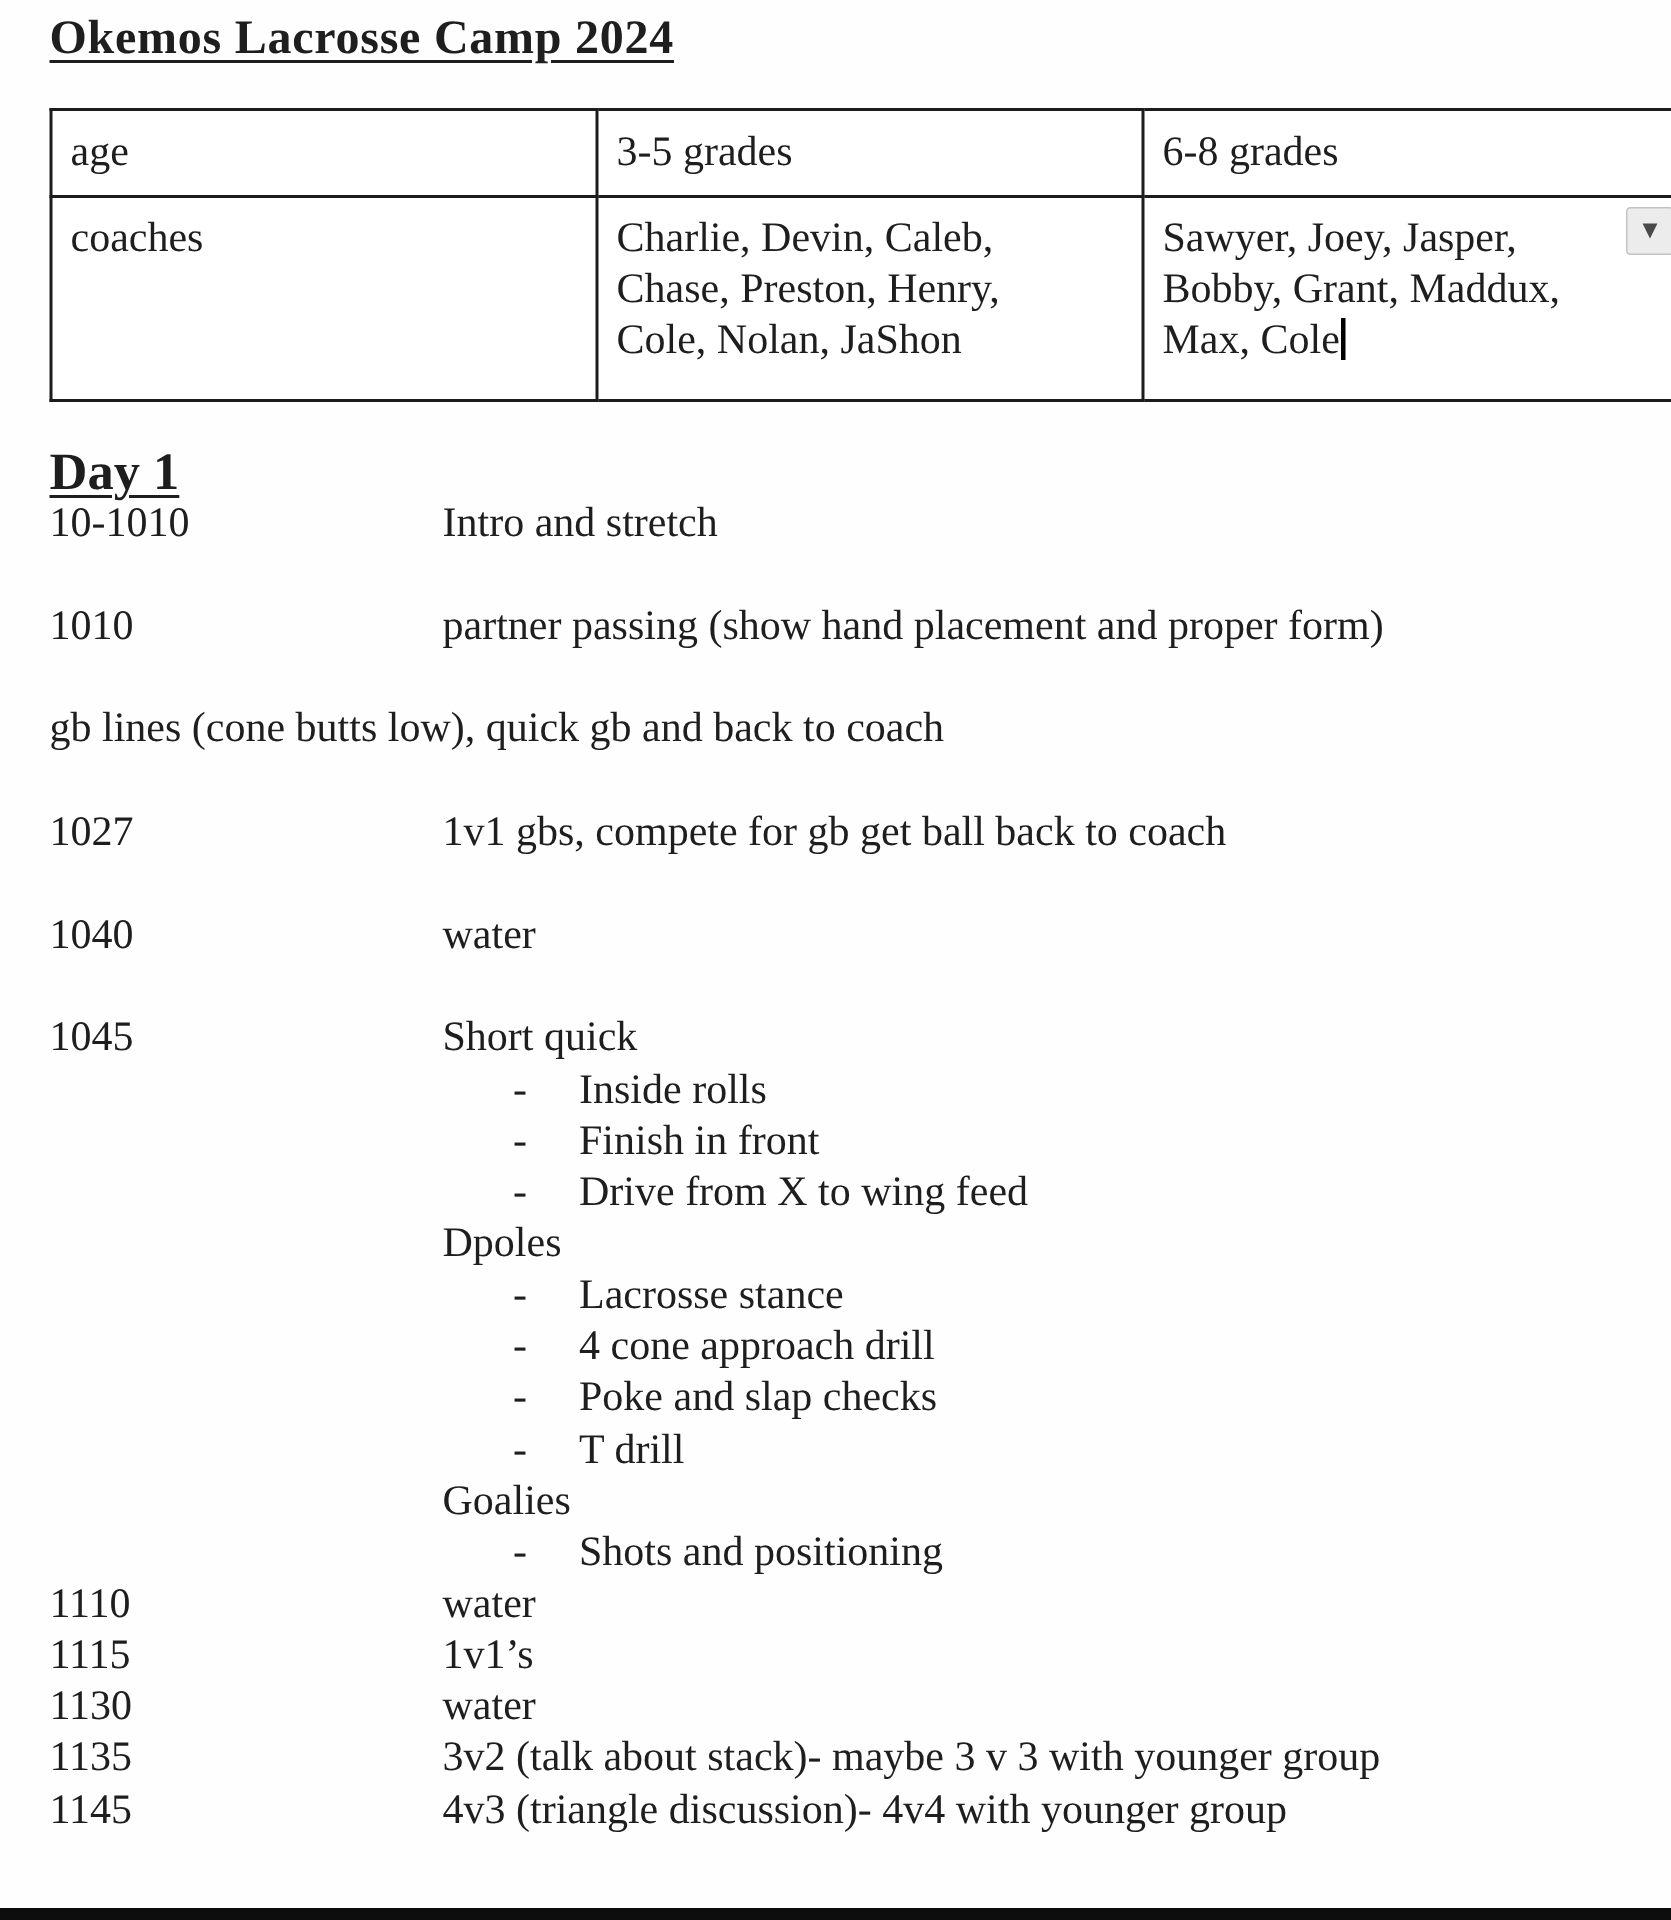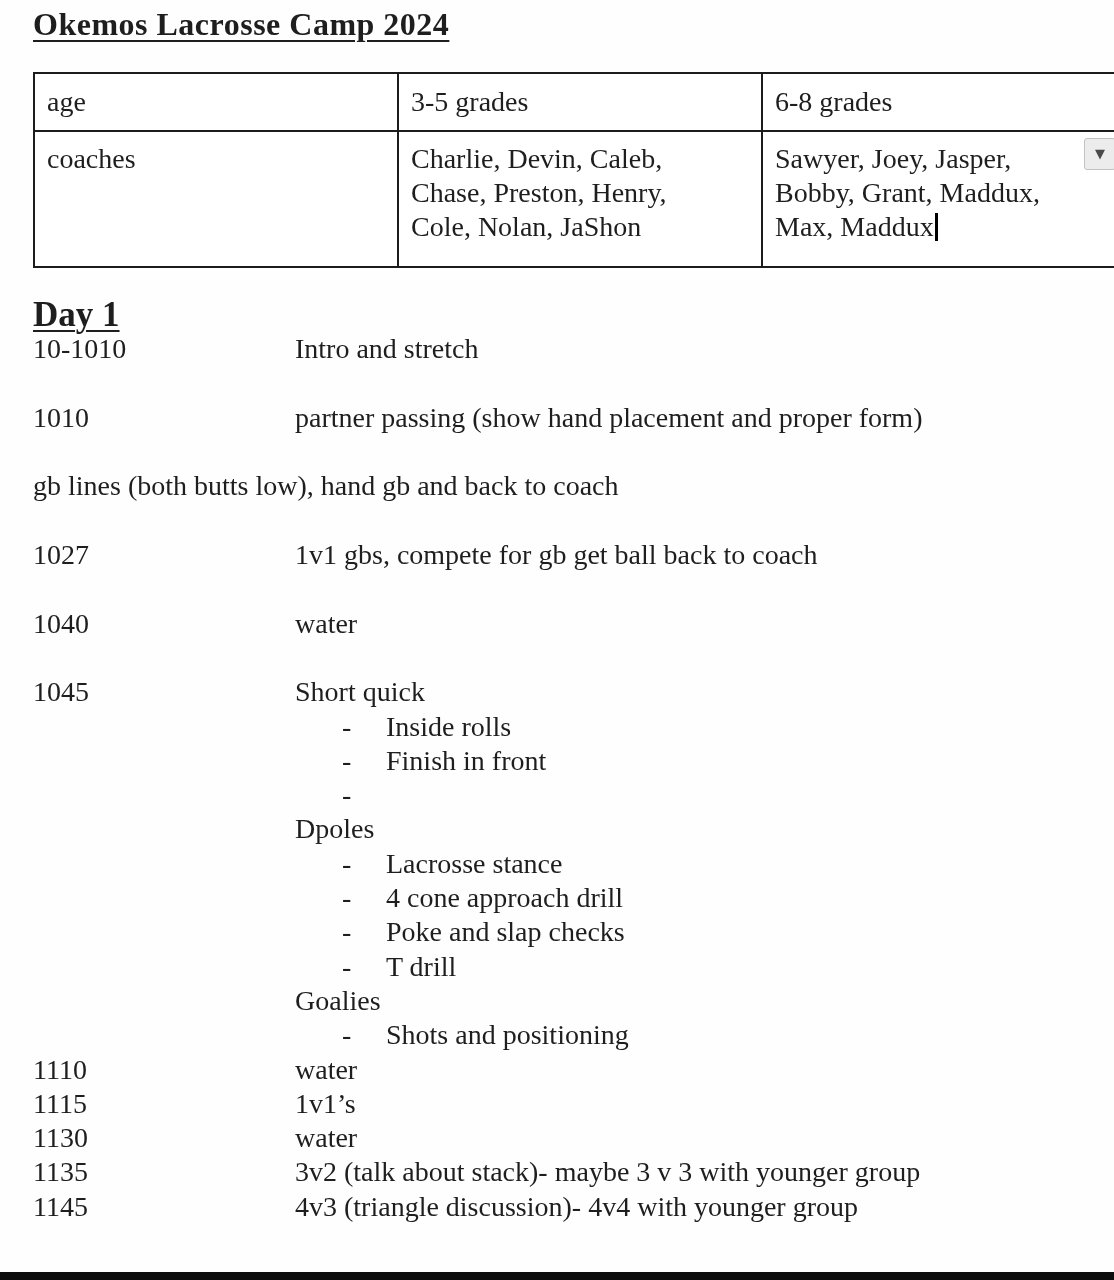--- a/index.html
+++ b/index.html
@@ -121,41 +121,41 @@
       <td>coaches</td>
       <td>
         <div>Charlie, Devin, Caleb,</div>
         <div>Chase, Preston, Henry,</div>
         <div>Cole, Nolan, JaShon</div>
       </td>
       <td class="cell-rel">
         <button class="dropdown-btn"><span>▼</span></button>
         <div>Sawyer, Joey, Jasper,</div>
         <div>Bobby, Grant, Maddux,</div>
-        <div><span>Max, Maddux</span><span class="caret"></span></div>
+        <div><span>Max, Cole</span><span class="caret"></span></div>
       </td>
     </tr>
   </tbody>
     </table>
 
   <div class="schedule">
     <div class="day-heading">Day 1</div>
 
     <div class="srow gap">
       <span class="time">10-1010</span>
       <span class="desc">Intro and stretch</span>
     </div>
 
     <div class="srow gap">
       <span class="time">1010</span>
       <span class="desc">partner passing (show hand placement and proper form)</span>
     </div>
 
     <div class="srow gap">
-      <span class="desc">gb lines (both butts low), hand gb and back to coach</span>
+      <span class="desc">gb lines (cone butts low), quick gb and back to coach</span>
     </div>
 
     <div class="srow gap">
       <span class="time">1027</span>
       <span class="desc">1v1 gbs, compete for gb get ball back to coach</span>
     </div>
 
     <div class="srow gap">
       <span class="time">1040</span>
       <span class="desc">water</span>
@@ -169,20 +169,21 @@
         <div class="bullet">
           <span class="dash">-</span>
           <span>Inside rolls</span>
         </div>
         <div class="bullet">
           <span class="dash">-</span>
           <span>Finish in front</span>
         </div>
         <div class="bullet">
           <span class="dash">-</span>
+          <span>Drive from X to wing feed</span>
         </div>
 
         <div>Dpoles</div>
         <div class="bullet">
           <span class="dash">-</span>
           <span>Lacrosse stance</span>
         </div>
         <div class="bullet">
           <span class="dash">-</span>
           <span>4 cone approach drill</span>

